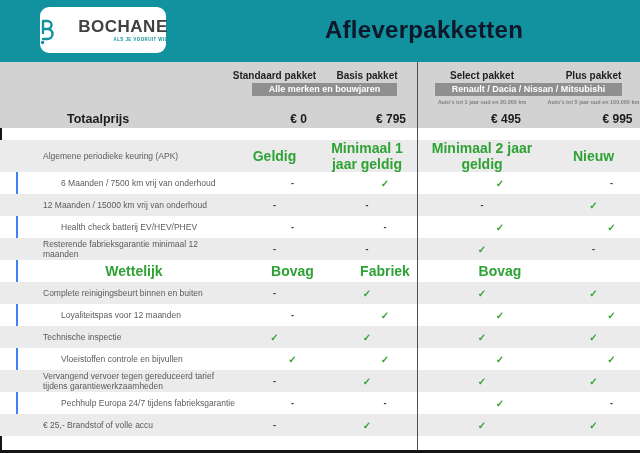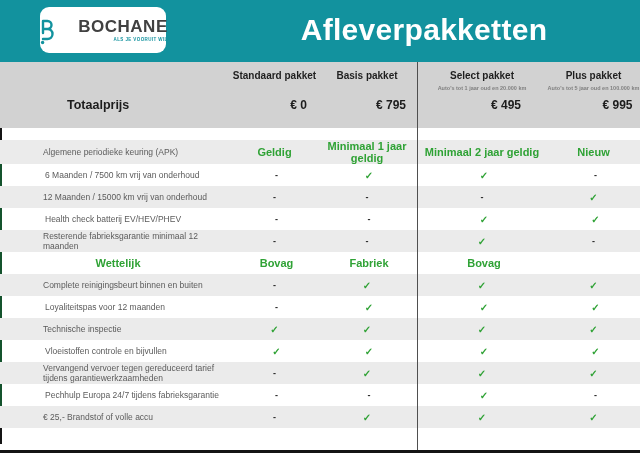--- a/index.html
+++ b/index.html
@@ -22,21 +22,21 @@
   .logo-icon { flex:0 0 auto; margin-top:2px; }
   .logo-text-wrap { display:flex; flex-direction:column; align-items:flex-end; }
   .logo-wordmark {
     font-size:17px; font-weight:bold; color:#414141; letter-spacing:0.5px; line-height:1;
   }
   .logo-tagline {
     font-size:4.5px; font-weight:bold; color:#12929e; letter-spacing:0.4px; margin-top:2px;
   }
   .page-title {
     position:absolute; left:424px; top:50%; transform:translate(-50%,-52%);
-    color:#ffffff; font-size:30px; font-weight:bold; letter-spacing:0.3px; white-space:nowrap;
+    color:#0f172a; font-size:24px; font-weight:bold; letter-spacing:0.3px; white-space:nowrap;
   }
   
   .grid {
     display:grid;
     grid-template-columns:232px 85px 100px 130px 93px;
     align-items:center;
   }
   
   .band { height:66px; background:#d2d2d2; overflow:hidden; }
   .pk-labels { height:20px; padding-top:7px; }
@@ -50,27 +50,27 @@
   .badge-right { grid-column:4 / 6; margin:0 18px 0 18px; }
   .subtext-row { height:10px; padding-top:2px; }
   .subtext { text-align:center; font-size:5.5px; color:#808080; font-weight:bold; }
   .total-row { height:22px; margin-top:2px;margin-left:24px; }
   .total-label { font-size:12.5px; font-weight:bold; color:#1d1d1d; padding-left:43px; }
   .price { text-align:center; font-size:12px; font-weight:bold; color:#1d1d1d; }
   
   .gap-top { height:12px; background:#fff; border-left:2px solid #141414; }
   .row { min-height:22px; background:#ffffff; }
   .row.gray { background:#ebebeb; }
-  .row.white { border-left:2px solid #14532d; }
+  .row.white { border-left:2px solid #3b82f6;margin-left:16px; }
   .row-label {
     font-size:8.5px; color:#5b5b5b; padding-left:43px; padding-right:10px;
     line-height:1.2;
   }
   .val { text-align:center; font-weight:bold; }
-  .val.green { color:#2fa235; font-size:11px; }
+  .val.green { color:#2fa235; font-size:14px; }
   .val.check { color:#2fa235; font-size:10px; font-weight:bold; }
   .val.dash  { color:#2b2b2b; font-size:9px; }
   .gap-bottom { height:16px; background:#fff; border-left:2px solid #141414; }
   .bottom-bar { position:absolute; left:0; bottom:0; width:640px; height:3px; background:#141414; }
   .v-divider {
     position:absolute; left:417px; top:62px; width:1px; height:388px;
     background:#4f4f4f; z-index:5;
   }
 </style>
 </head>
@@ -93,20 +93,25 @@
   </div>
 
   <div class="band">
     <div class="grid pk-labels">
       <div></div>
       <div class="pk-label">Standaard pakket</div>
       <div class="pk-label">Basis pakket</div>
       <div class="pk-label">Select pakket</div>
       <div class="pk-label">Plus pakket</div>
     </div>
+    <div class="grid badges-row">
+      <div></div>
+      <div class="badge badge-left">Alle merken en bouwjaren</div>
+      <div class="badge badge-right">Renault / Dacia / Nissan / Mitsubishi</div>
+    </div>
     <div class="grid subtext-row">
       <div></div>
         <div></div>
         <div></div>
       <div class="subtext">Auto's tot 1 jaar oud en 20.000 km</div>
       <div class="subtext">Auto's tot 5 jaar oud en 100.000 km</div>
     </div>
     <div class="grid total-row">
       <div class="total-label">Totaalprijs</div>
       <div class="price">€ 0</div>

